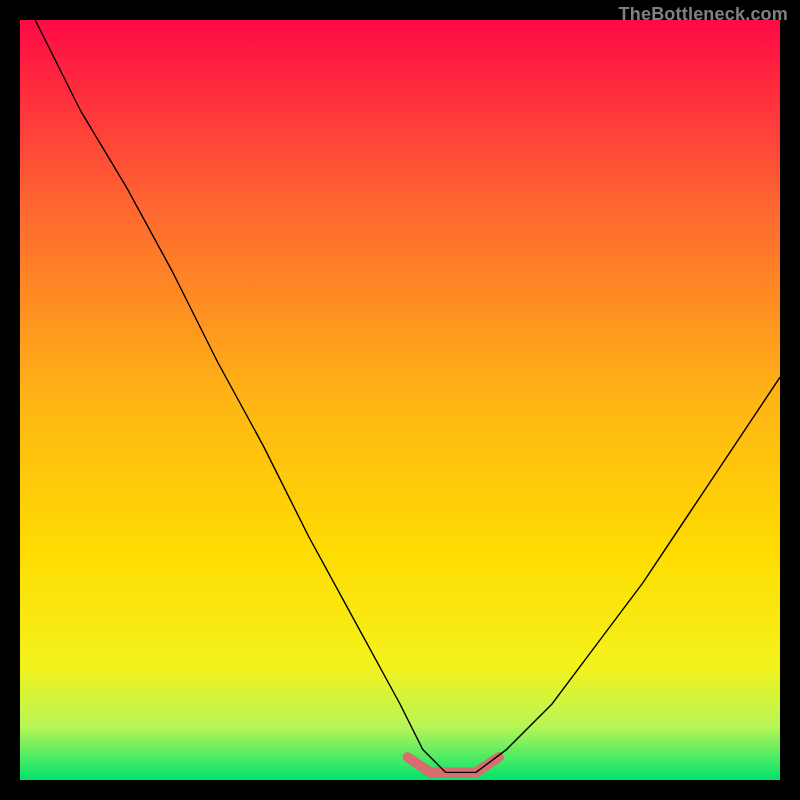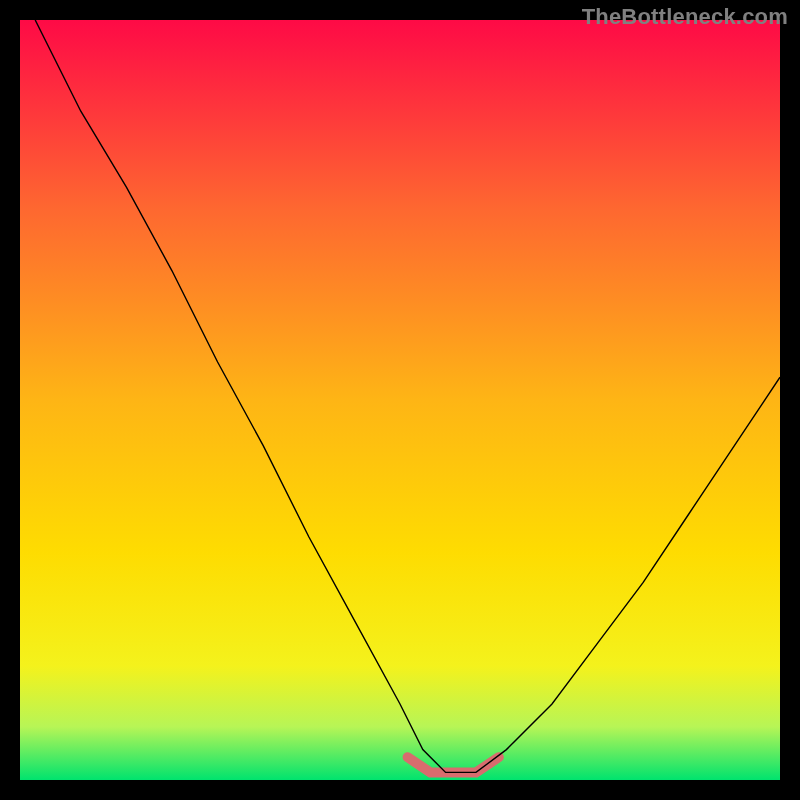--- a/index.html
+++ b/index.html
@@ -14,21 +14,21 @@
   .frame {
     position: relative;
     width: 800px;
     height: 800px;
     background: #000;
   }
   .watermark {
     position: absolute;
     top: 4px;
     right: 12px;
-    font-size: 22px;
+    font-size: 18px;
     font-weight: bold;
     color: #808080;
     z-index: 10;
     letter-spacing: 0.2px;
   }
   .plot {
     position: absolute;
     left: 20px;
     top: 20px;
     width: 760px;

